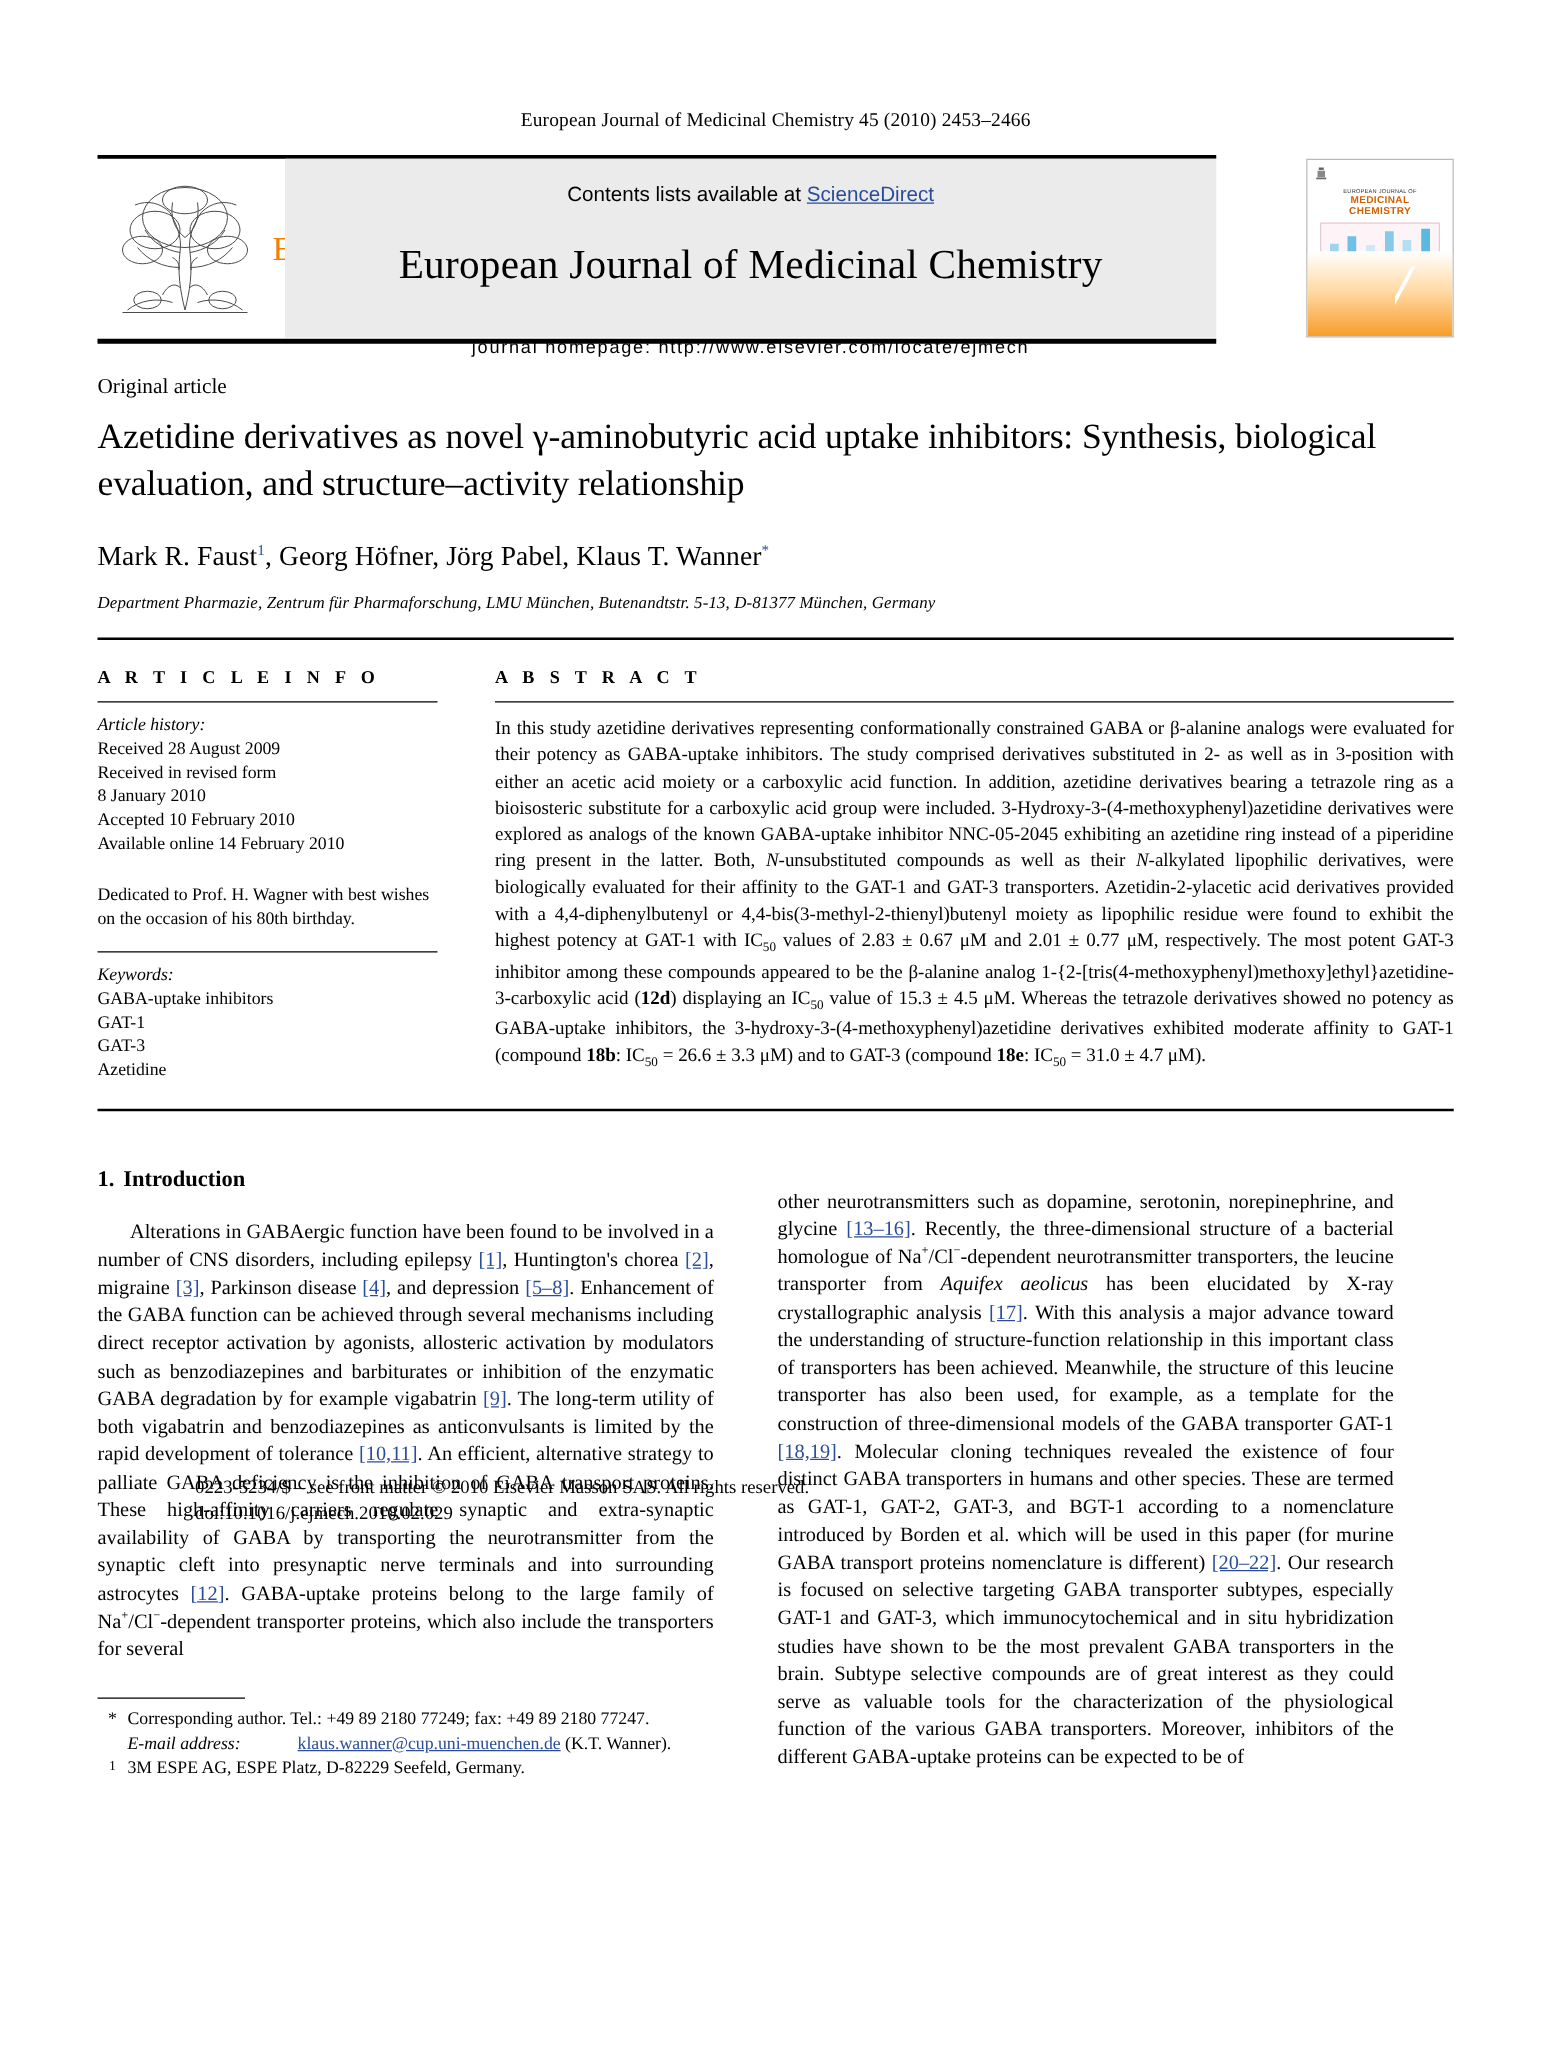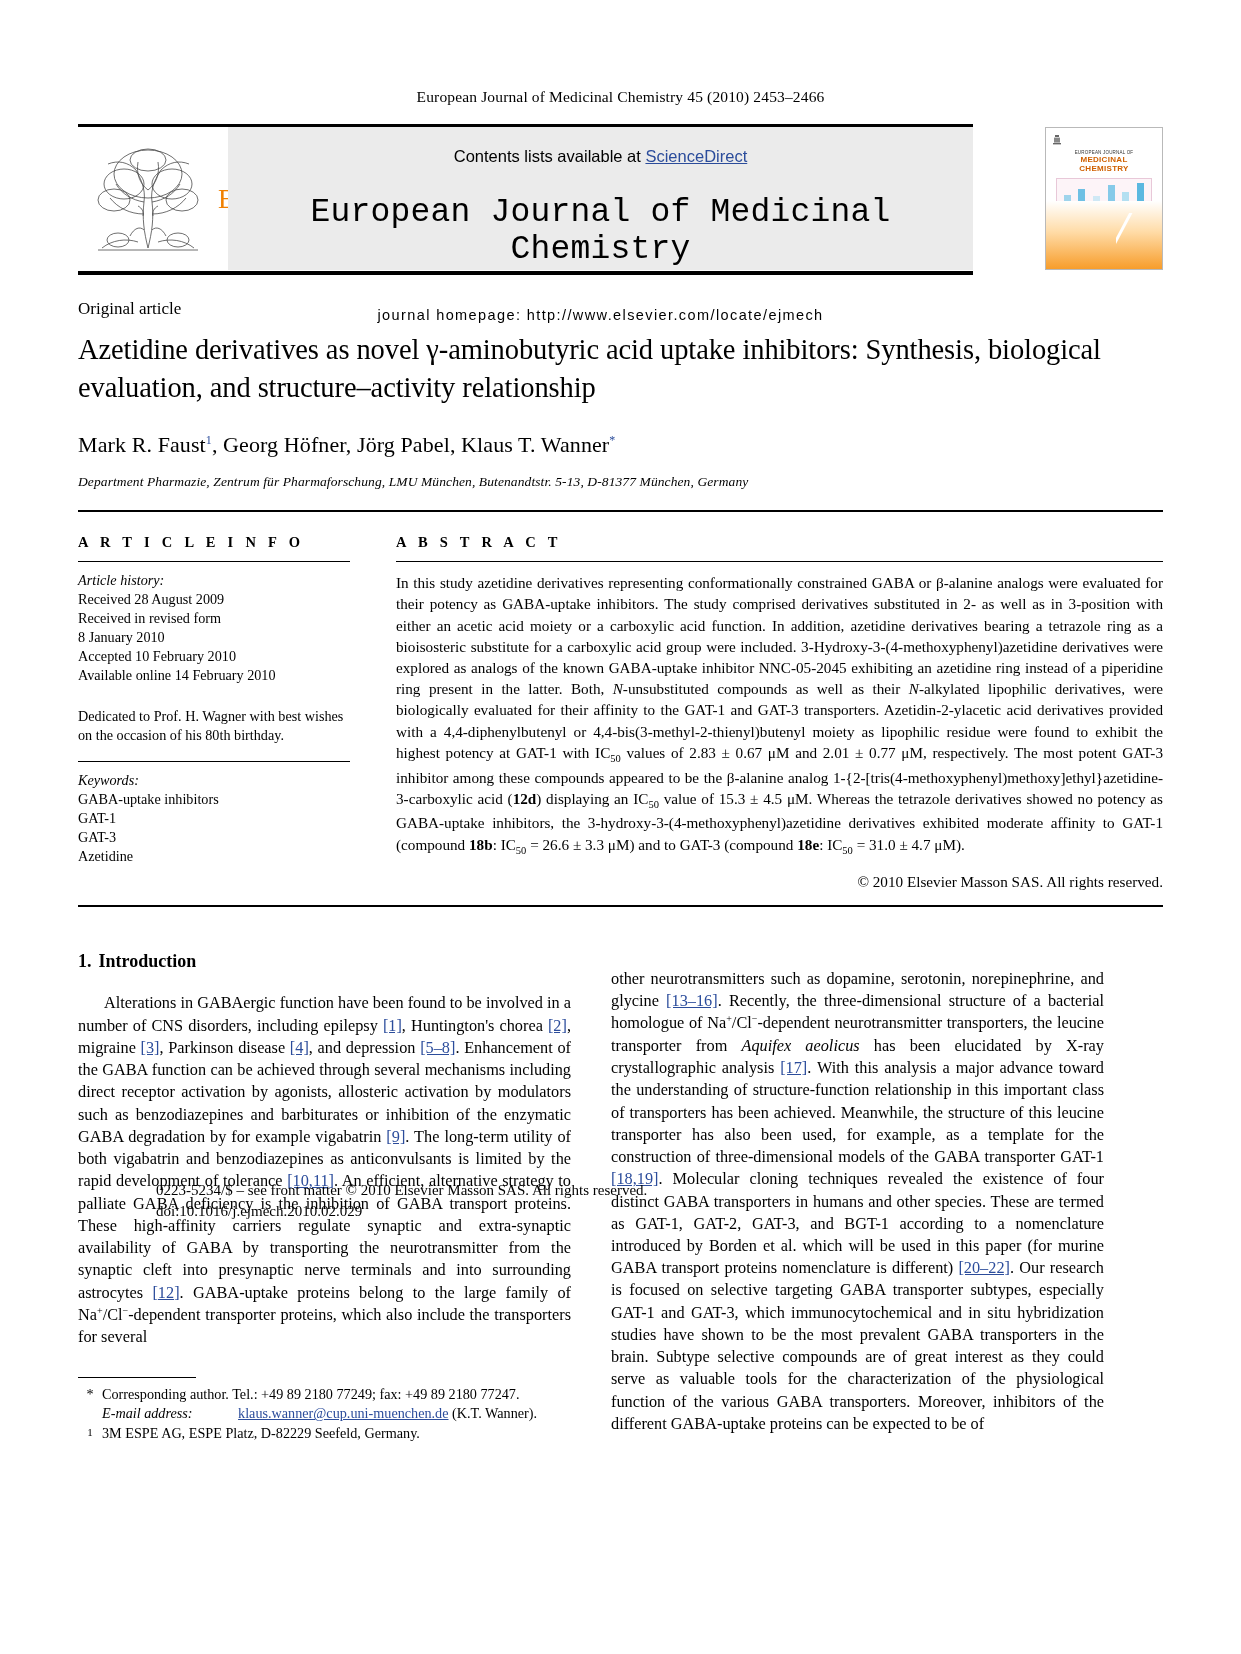--- a/index.html
+++ b/index.html
@@ -78,21 +78,21 @@
   .contents-line {
     text-align: center;
     font-size: 16.5px;
     font-family: "Liberation Sans", sans-serif;
   }
   .sciencedirect-link { color: #2b4c9b; }
   .journal-title {
     text-align: center;
     font-size: 33px;
     margin-top: 28px;
-    font-family: Liberation Mono, monospace;
+    font-family: Liberation Serif, serif;
     letter-spacing: .2px;
   }
   .homepage-line {
     text-align: center;
     font-size: 14.5px;
     font-family: "Liberation Sans", sans-serif;
     letter-spacing: 1.4px;
     margin-top: 39px;
   }
   .cover-thumb {
@@ -217,21 +217,21 @@
   }
   .rule-med2 {
     border-top: 2.5px solid #000;
     margin: 14px 78px 0 78px;
   }
 
   
   .body-cols {
     display: flex;
     margin: 0 78px;
-    gap: 40px;
+    gap: 51px;
     margin-top: 44px;
   }
   .bcol { width: 493px; flex: 0 0 493px; }
   .h1 {
     font-size: 18px;
     font-weight: bold;
     margin-bottom: 20px;
     font-family: "Liberation Serif", serif;
   }
   .h1 .num { margin-right: 7px; }
@@ -388,21 +388,20 @@
         <div>GAT-1</div>
         <div>GAT-3</div>
         <div>Azetidine</div>
       </div>
     </div>
 
     <div class="col-abstract">
       <div class="sec-label">A B S T R A C T</div>
       <div class="hair"></div>
       <p class="abstract-body"><span>In this study azetidine derivatives representing conformationally constrained GABA or β-alanine analogs were evaluated for their potency as GABA-uptake inhibitors. The study comprised derivatives substituted in 2- as well as in 3-position with either an acetic acid moiety or a carboxylic acid function. In addition, azetidine derivatives bearing a tetrazole ring as a bioisosteric substitute for a carboxylic acid group were included. 3-Hydroxy-3-(4-methoxyphenyl)azetidine derivatives were explored as analogs of the known GABA-uptake inhibitor NNC-05-2045 exhibiting an azetidine ring instead of a piperidine ring present in the latter. Both, </span><i>N</i><span>-unsubstituted compounds as well as their </span><i>N</i><span>-alkylated lipophilic derivatives, were biologically evaluated for their affinity to the GAT-1 and GAT-3 transporters. Azetidin-2-ylacetic acid derivatives provided with a 4,4-diphenylbutenyl or 4,4-bis(3-methyl-2-thienyl)butenyl moiety as lipophilic residue were found to exhibit the highest potency at GAT-1 with IC</span><sub>50</sub><span> values of 2.83 ± 0.67 μM and 2.01 ± 0.77 μM, respectively. The most potent GAT-3 inhibitor among these compounds appeared to be the β-alanine analog 1-{2-[tris(4-methoxyphenyl)methoxy]ethyl}azetidine-3-carboxylic acid (</span><b>12d</b><span>) displaying an IC</span><sub>50</sub><span> value of 15.3 ± 4.5 μM. Whereas the tetrazole derivatives showed no potency as GABA-uptake inhibitors, the 3-hydroxy-3-(4-methoxyphenyl)azetidine derivatives exhibited moderate affinity to GAT-1 (compound </span><b>18b</b><span>: IC</span><sub>50</sub><span> = 26.6 ± 3.3 μM) and to GAT-3 (compound </span><b>18e</b><span>: IC</span><sub>50</sub><span> = 31.0 ± 4.7 μM).</span></p>
-      <div class="copyright">© 2010 Elsevier Masson SAS. All rights reserved.</div>
     </div>
   </div>
 
   <div class="rule-med2"></div>
 
   <div class="body-cols">
 
     <div class="bcol">
       <div class="h1"><span class="num">1.</span><span>Introduction</span></div>
       <p class="ptext indent"><span>Alterations in GABAergic function have been found to be involved in a number of CNS disorders, including epilepsy </span><a class="ref" href="#">[1]</a><span>, Huntington's chorea </span><a class="ref" href="#">[2]</a><span>, migraine </span><a class="ref" href="#">[3]</a><span>, Parkinson disease </span><a class="ref" href="#">[4]</a><span>, and depression </span><a class="ref" href="#">[5–8]</a><span>. Enhancement of the GABA function can be achieved through several mechanisms including direct receptor activation by agonists, allosteric activation by modulators such as benzodiazepines and barbiturates or inhibition of the enzymatic GABA degradation by for example vigabatrin </span><a class="ref" href="#">[9]</a><span>. The long-term utility of both vigabatrin and benzodiazepines as anticonvulsants is limited by the rapid development of tolerance </span><a class="ref" href="#">[10,11]</a><span>. An efficient, alternative strategy to palliate GABA deficiency is the inhibition of GABA transport proteins. These high-affinity carriers regulate synaptic and extra-synaptic availability of GABA by transporting the neurotransmitter from the synaptic cleft into presynaptic nerve terminals and into surrounding astrocytes </span><a class="ref" href="#">[12]</a><span>. GABA-uptake proteins belong to the large family of Na</span><sup>+</sup><span>/Cl</span><sup>−</sup><span>-dependent transporter proteins, which also include the transporters for several</span></p>

